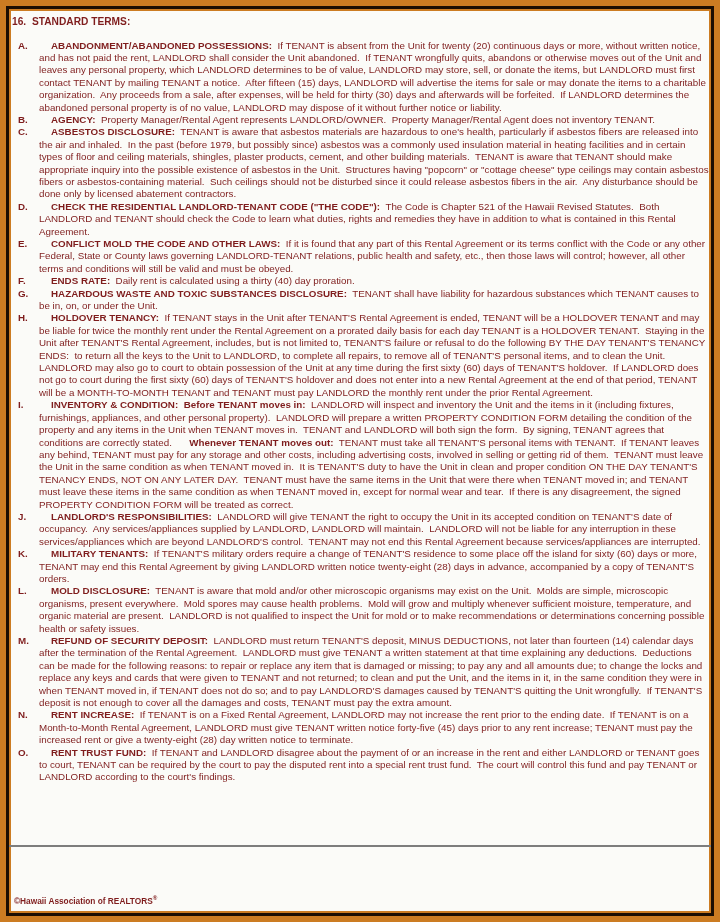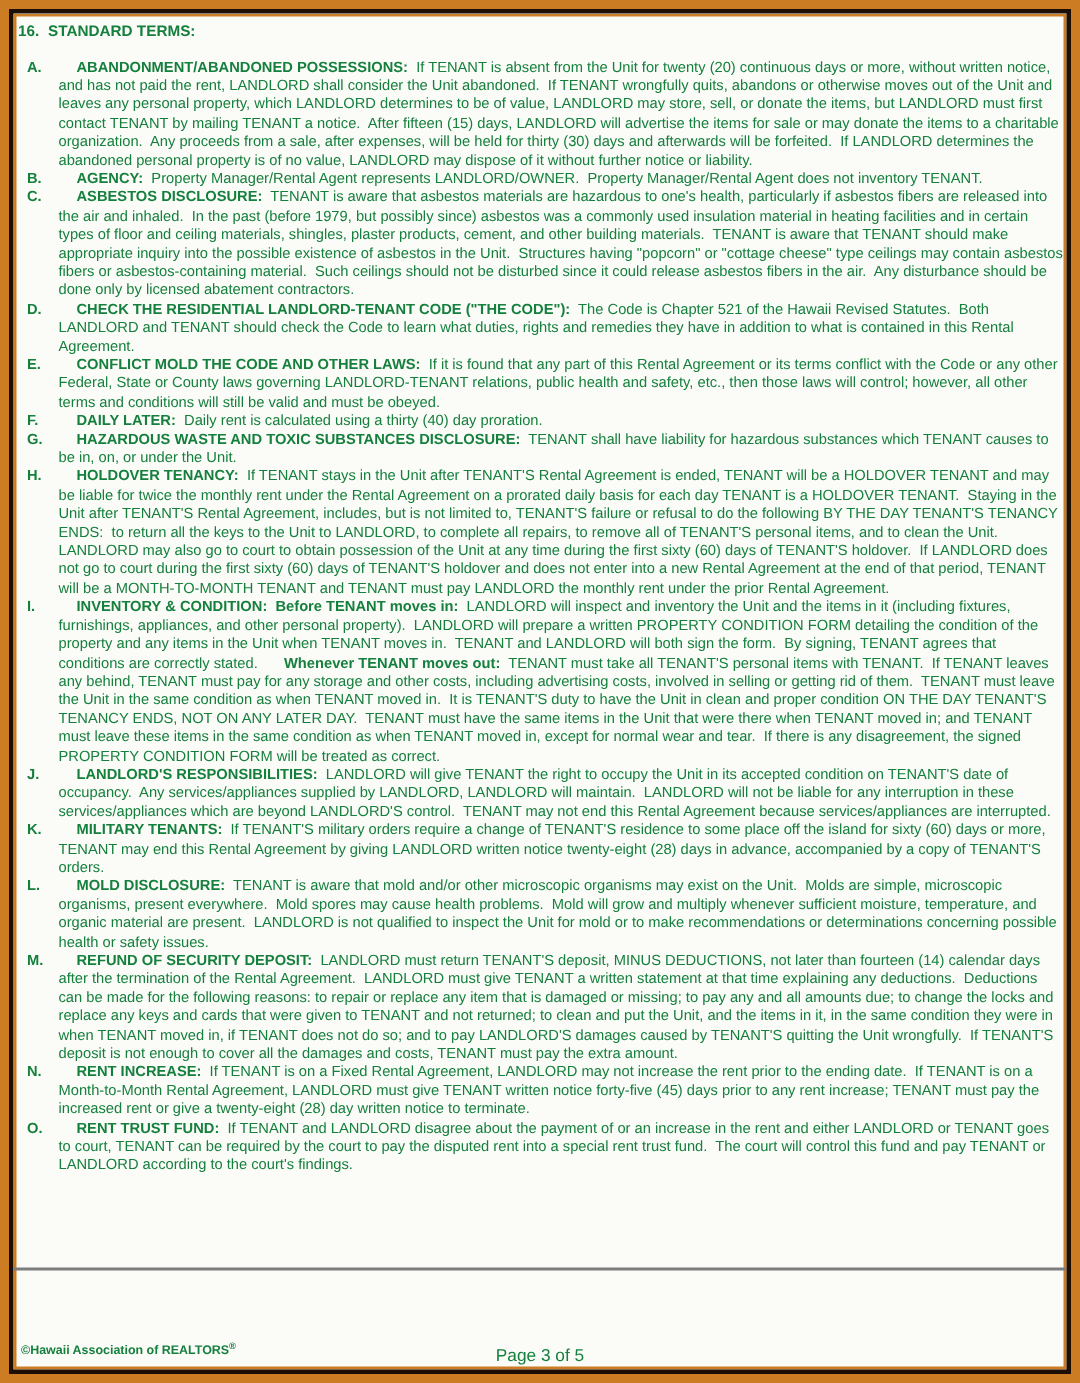--- a/index.html
+++ b/index.html
@@ -5,21 +5,21 @@
   html, body { margin:0; padding:0; background:#888; }
   .frame {
     position:relative; width:720px; height:922px; box-sizing:border-box;
     background:#CC7C22; padding:6px;
   }
   .inner {
     position:relative; width:100%; height:100%; box-sizing:border-box;
     border:3px solid #1C0E02;
     box-shadow: inset 0 0 0 2px #CC7C22;
     background:#FBFBF8;
-    color:#15803d;
+    color:#7f1d1d;
     font-family:"Liberation Sans", sans-serif;
     overflow:hidden;
     padding-left:36px;
   }
   .content {
     position:absolute; top:7px; left:3px; right:2px; bottom:66px;
     overflow:hidden;
   }
   .doc-title {
     display:flex; font-weight:bold; font-size:10.2px; line-height:12.5px;
@@ -88,21 +88,21 @@
         <p><b>CHECK THE RESIDENTIAL LANDLORD-TENANT CODE ("THE CODE"):</b><span>  The Code is Chapter 521 of the Hawaii Revised Statutes.  Both LANDLORD and TENANT should check the Code to learn what duties, rights and remedies they have in addition to what is contained in this Rental Agreement.</span></p>
       </div>
 
       <div class="sec">
         <span class="lbl">E.</span>
         <p><b>CONFLICT MOLD THE CODE AND OTHER LAWS:</b><span>  If it is found that any part of this Rental Agreement or its terms conflict with the Code or any other Federal, State or County laws governing LANDLORD-TENANT relations, public health and safety, etc., then those laws will control; however, all other terms and conditions will still be valid and must be obeyed.</span></p>
       </div>
 
       <div class="sec">
         <span class="lbl">F.</span>
-        <p><b>DAILY LATER:</b><span>  Daily rent is calculated using a thirty (40) day proration.</span></p>
+        <p><b>ENDS RATE:</b><span>  Daily rent is calculated using a thirty (40) day proration.</span></p>
       </div>
 
       <div class="sec">
         <span class="lbl">G.</span>
         <p><b>HAZARDOUS WASTE AND TOXIC SUBSTANCES DISCLOSURE:</b><span>  TENANT shall have liability for hazardous substances which TENANT causes to be in, on, or under the Unit.</span></p>
       </div>
 
       <div class="sec">
         <span class="lbl">H.</span>
         <p><b>HOLDOVER TENANCY:</b><span>  If TENANT stays in the Unit after TENANT'S Rental Agreement is ended, TENANT will be a HOLDOVER TENANT and may be liable for twice the monthly rent under the Rental Agreement on a prorated daily basis for each day TENANT is a HOLDOVER TENANT.  Staying in the Unit after TENANT'S Rental Agreement, includes, but is not limited to, TENANT'S failure or refusal to do the following BY THE DAY TENANT'S TENANCY ENDS:  to return all the keys to the Unit to LANDLORD, to complete all repairs, to remove all of TENANT'S personal items, and to clean the Unit.  LANDLORD may also go to court to obtain possession of the Unit at any time during the first sixty (60) days of TENANT'S holdover.  If LANDLORD does not go to court during the first sixty (60) days of TENANT'S holdover and does not enter into a new Rental Agreement at the end of that period, TENANT will be a MONTH-TO-MONTH TENANT and TENANT must pay LANDLORD the monthly rent under the prior Rental Agreement.</span></p>
@@ -152,21 +152,20 @@
       <div>TENANT'S INITIALS &amp; DATE</div>
     </div>
 
     <div class="sig landlord">
       <div class="sig-line"></div>
       <div>LANDLORD'S INITIALS &amp; DATE</div>
     </div>
 
     <div class="copyright"><span>©Hawaii Association of REALTORS</span><sup>®</sup></div>
 
-    <div class="page-num">Page 3 of 5</div>
 
     <div class="form-code">
       <span>RR301 Rev. 6/06 (NC)</span>
       <span>For Release 5/10</span>
     </div>
 
   </div>
 </div>
 
 </body></html>

